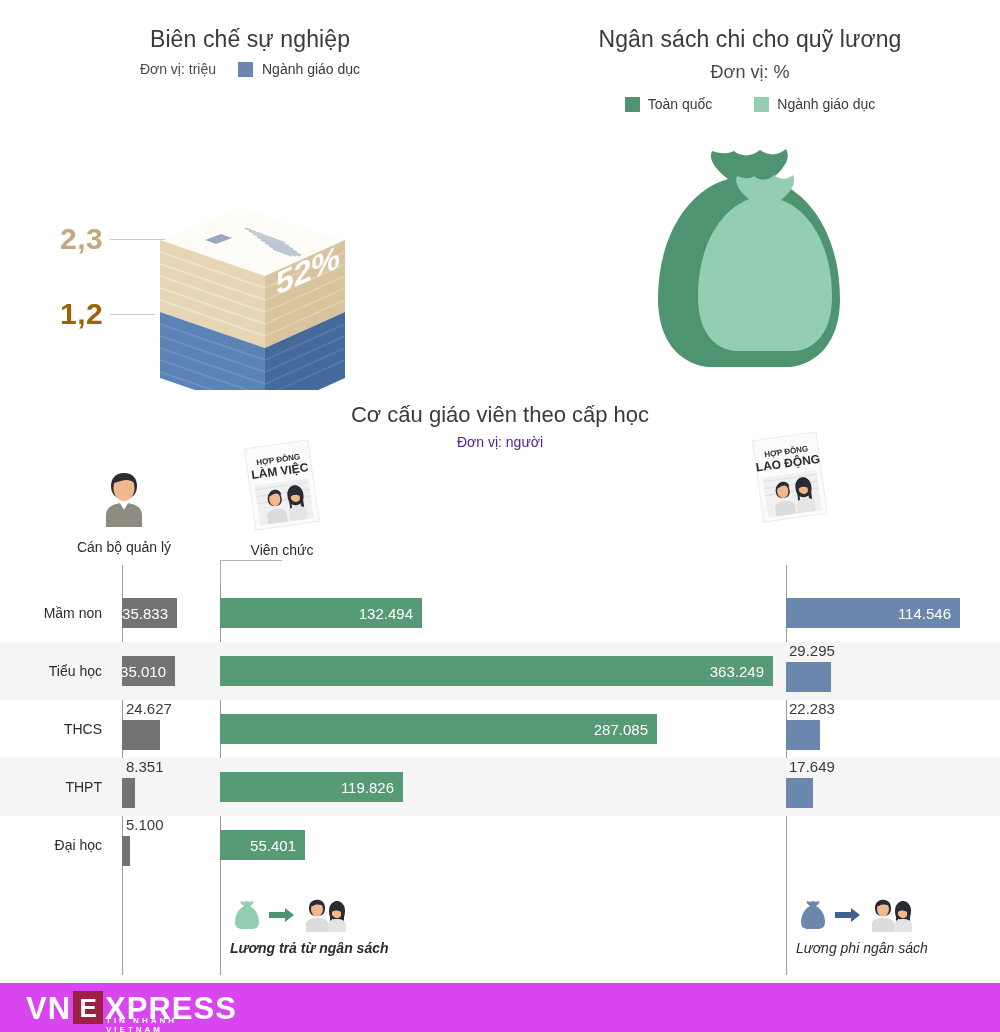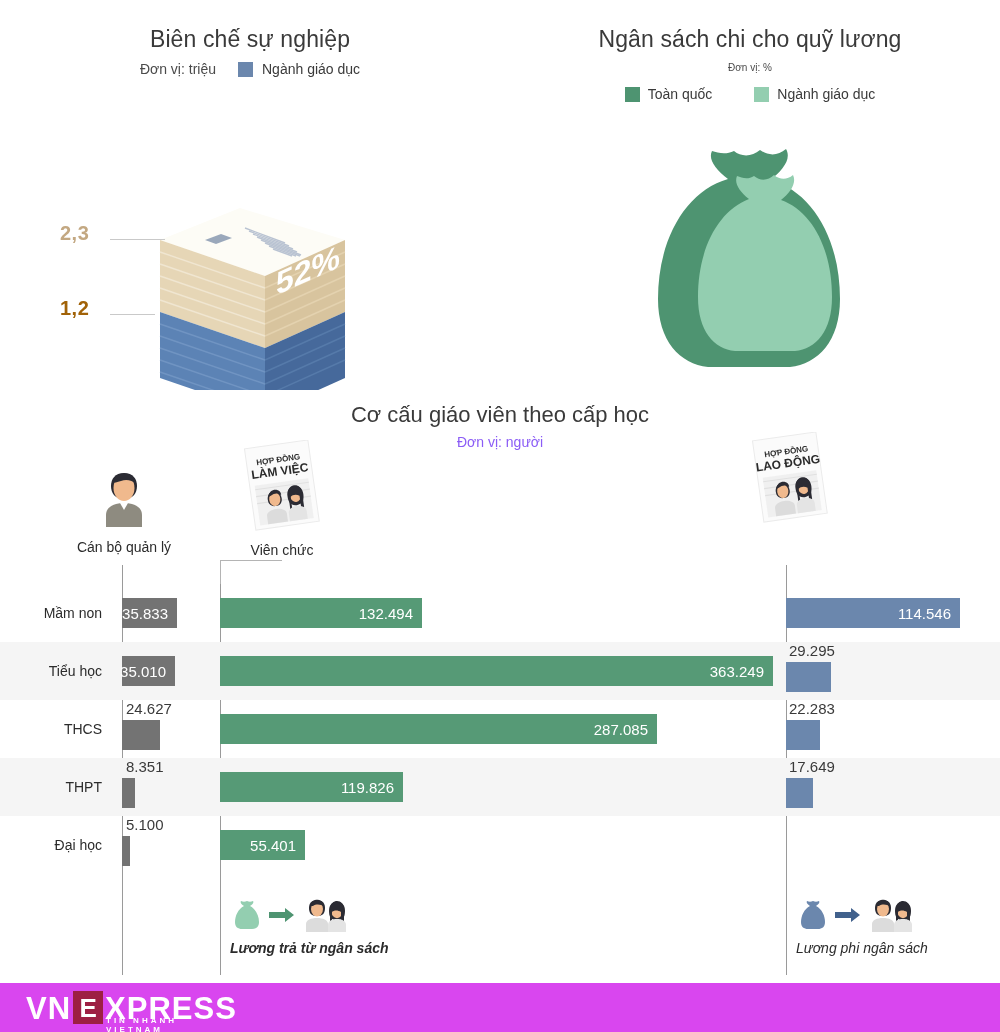--- a/index.html
+++ b/index.html
@@ -21,41 +21,41 @@
   .ptitle {
     text-align:center;
     font-size:23px;
     font-weight:400;
     color:#3a3a3a;
     letter-spacing:.1px;
     padding-top:26px;
   }
   .psub {
     text-align:center;
-    font-size:10px;
+    font-size:18px;
     color:#4a4a4a;
     margin-top:9px;
   }
   .legend-inline {
     display:flex; align-items:center; justify-content:center; gap:9px;
     font-size:14px; color:#3a3a3a;
   }
   .legend-row {
     display:flex; align-items:center; justify-content:center; gap:42px;
     margin-top:13px;
   }
   .legend-item { display:flex; align-items:center; gap:8px; font-size:14px; color:#3a3a3a; }
   .sw { width:15px; height:15px; display:inline-block; }
 
   .sub-line { display:flex; align-items:center; justify-content:center; gap:22px; margin-top:8px; }
 
   
   .stack-wrap { position:absolute; left:0; top:100px; width:500px; height:290px; }
   .lbl {
-    position:absolute; font-size:20px; font-weight:bold; letter-spacing:.5px;
+    position:absolute; font-size:30px; font-weight:bold; letter-spacing:.5px;
   }
   .lbl-23 { left:60px; top:122px; color:#c3a882; }
   .lbl-12 { left:60px; top:197px; color:#a16207; }
   .leader {
     position:absolute; height:1px; background:#c9c9c9;
   }
   .leader-23 { left:110px; top:139px; width:55px; }
   .leader-12 { left:110px; top:214px; width:45px; }
 
   
@@ -65,21 +65,21 @@
     text-align:center; color:#ffffff;
     font-size:46px; font-weight:bold; letter-spacing:1px;
   }
 
   
   .mid-title {
     text-align:center; font-size:22px; color:#3a3a3a;
     position:absolute; left:0; top:402px; width:1000px;
   }
   .mid-sub {
-    text-align:center; font-size:14px; color:#8b5cf6;
+    text-align:center; font-size:14px; color:#4c1d95;
     position:absolute; left:0; top:434px; width:1000px;
   }
 
   
   .colhead { position:absolute; text-align:center; }
   .colhead .clabel { font-size:14px; color:#2b2b2b; white-space:nowrap; }
   .ch-manager { left:60px; top:465px; width:128px; }
   .ch-vienchuc { left:212px; top:440px; width:140px; }
   .ch-laodong  { left:720px; top:432px; width:140px; }
 

